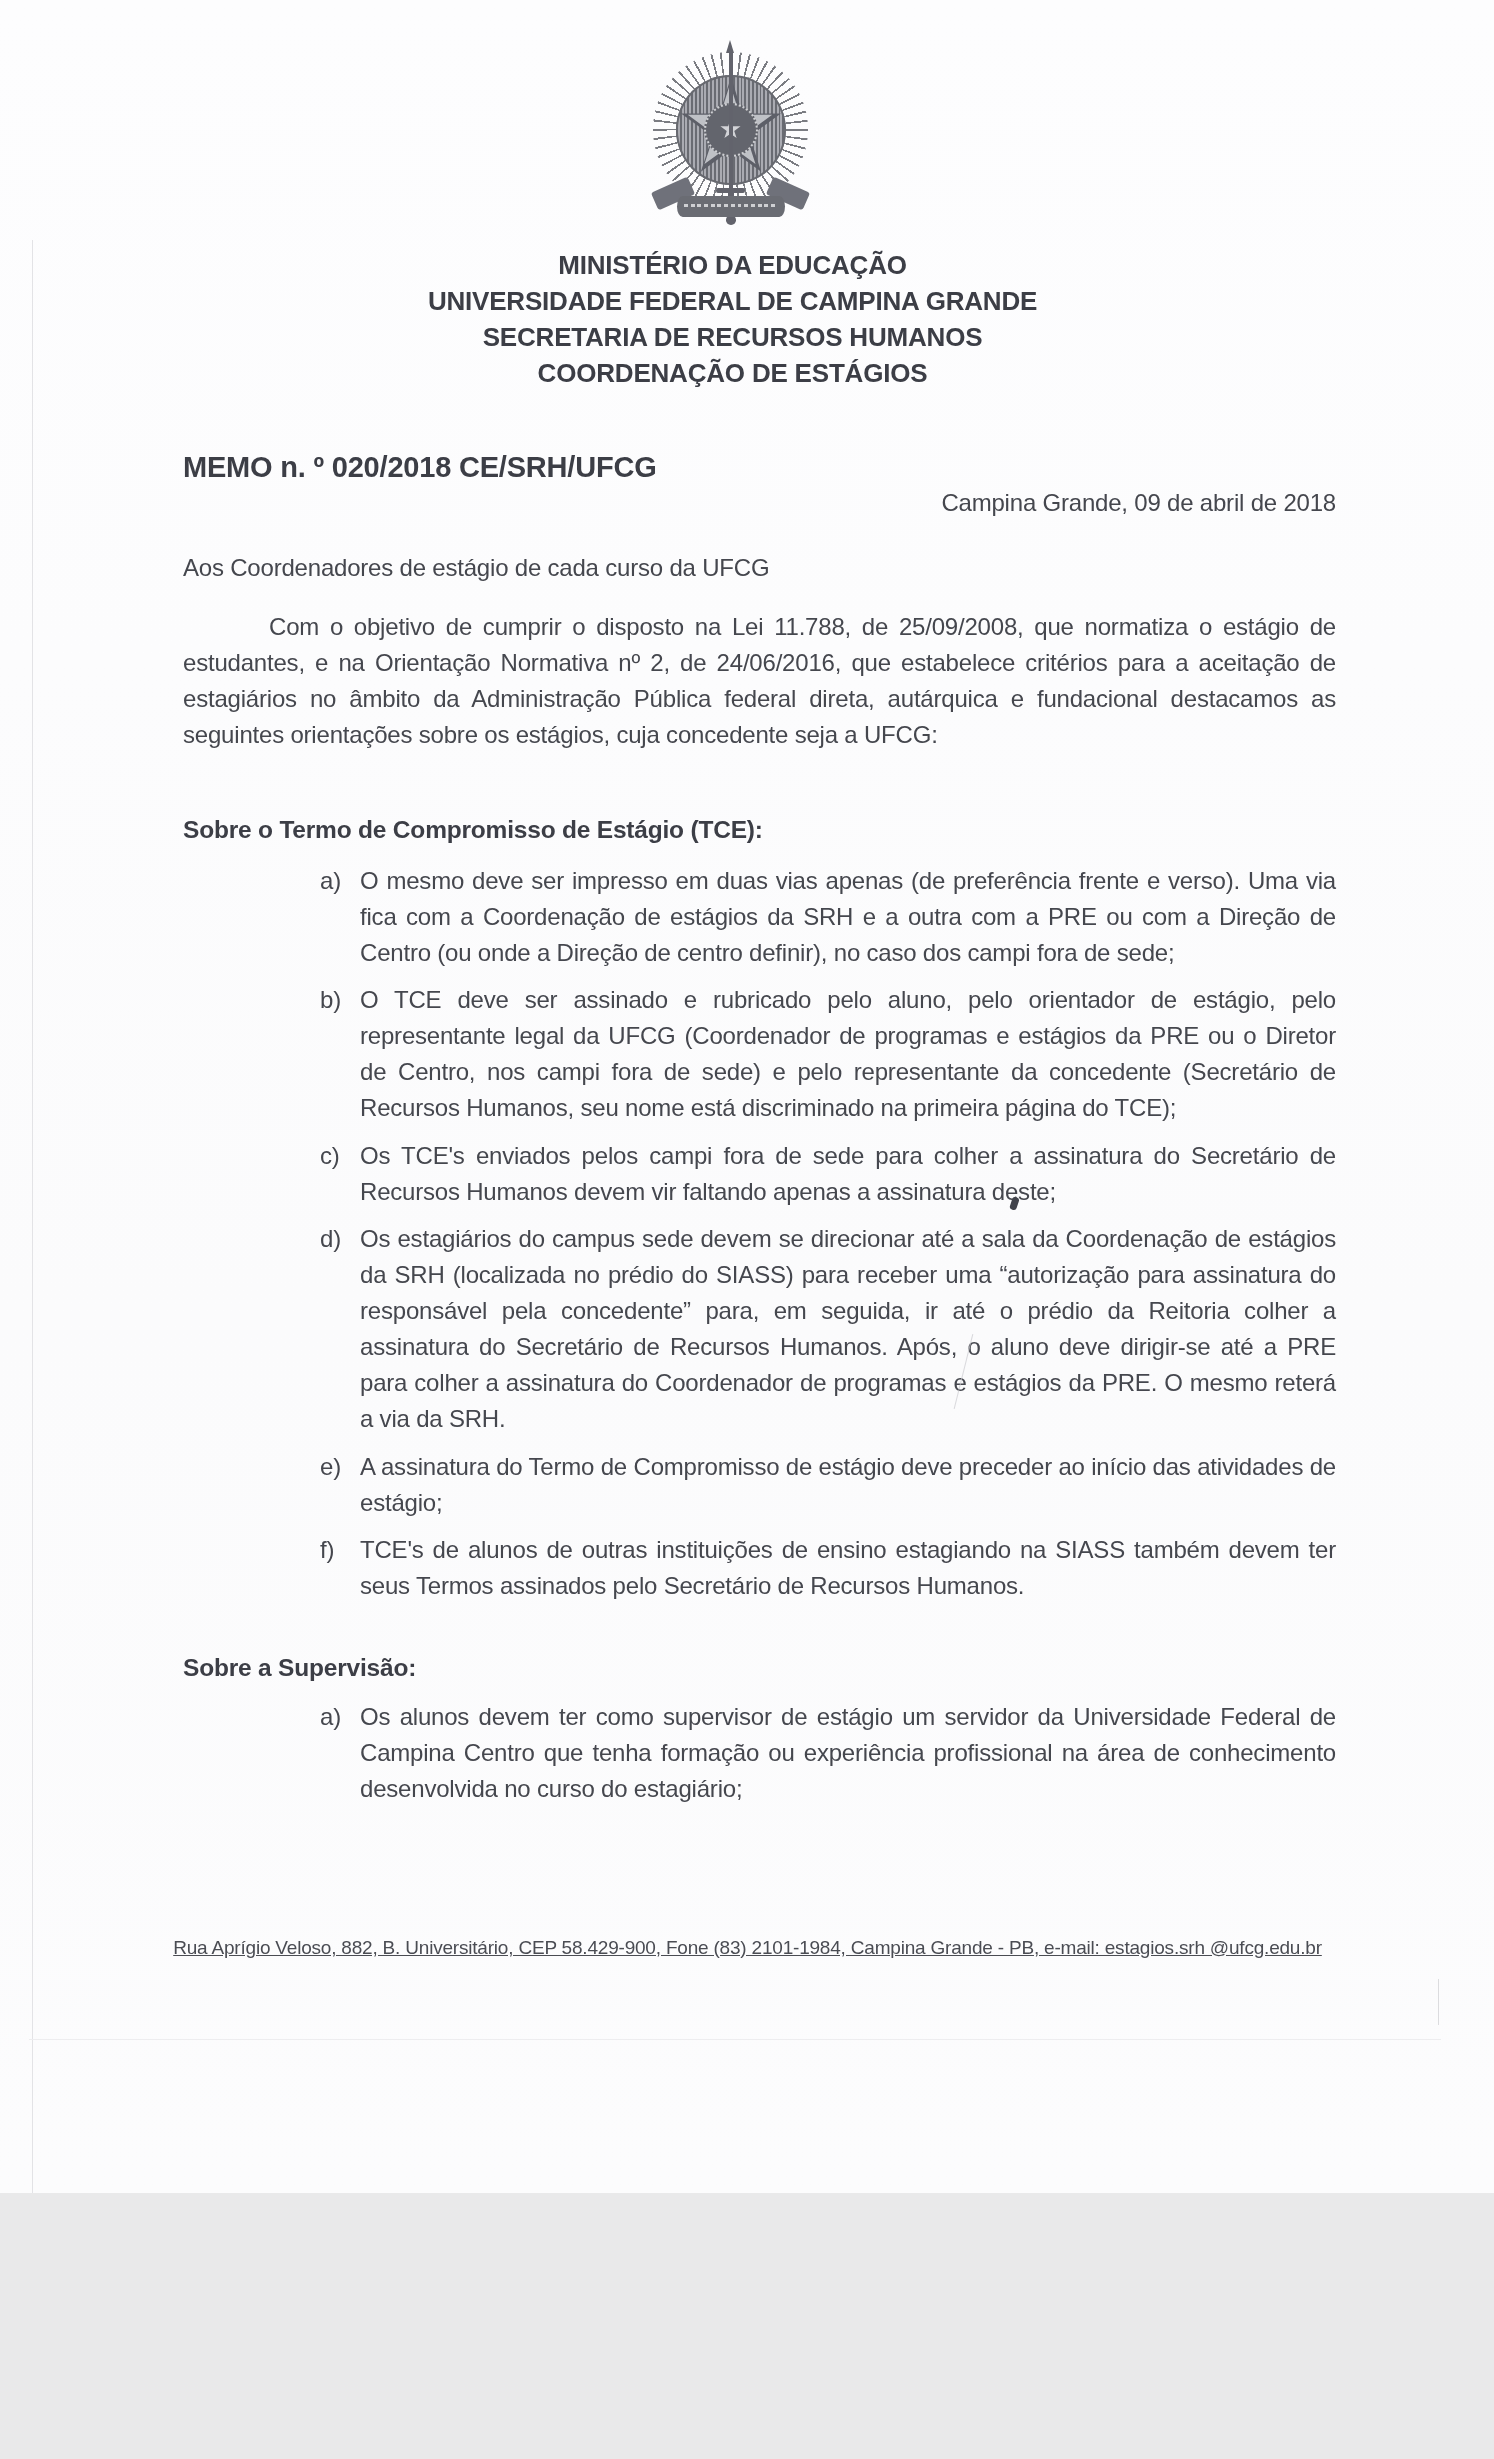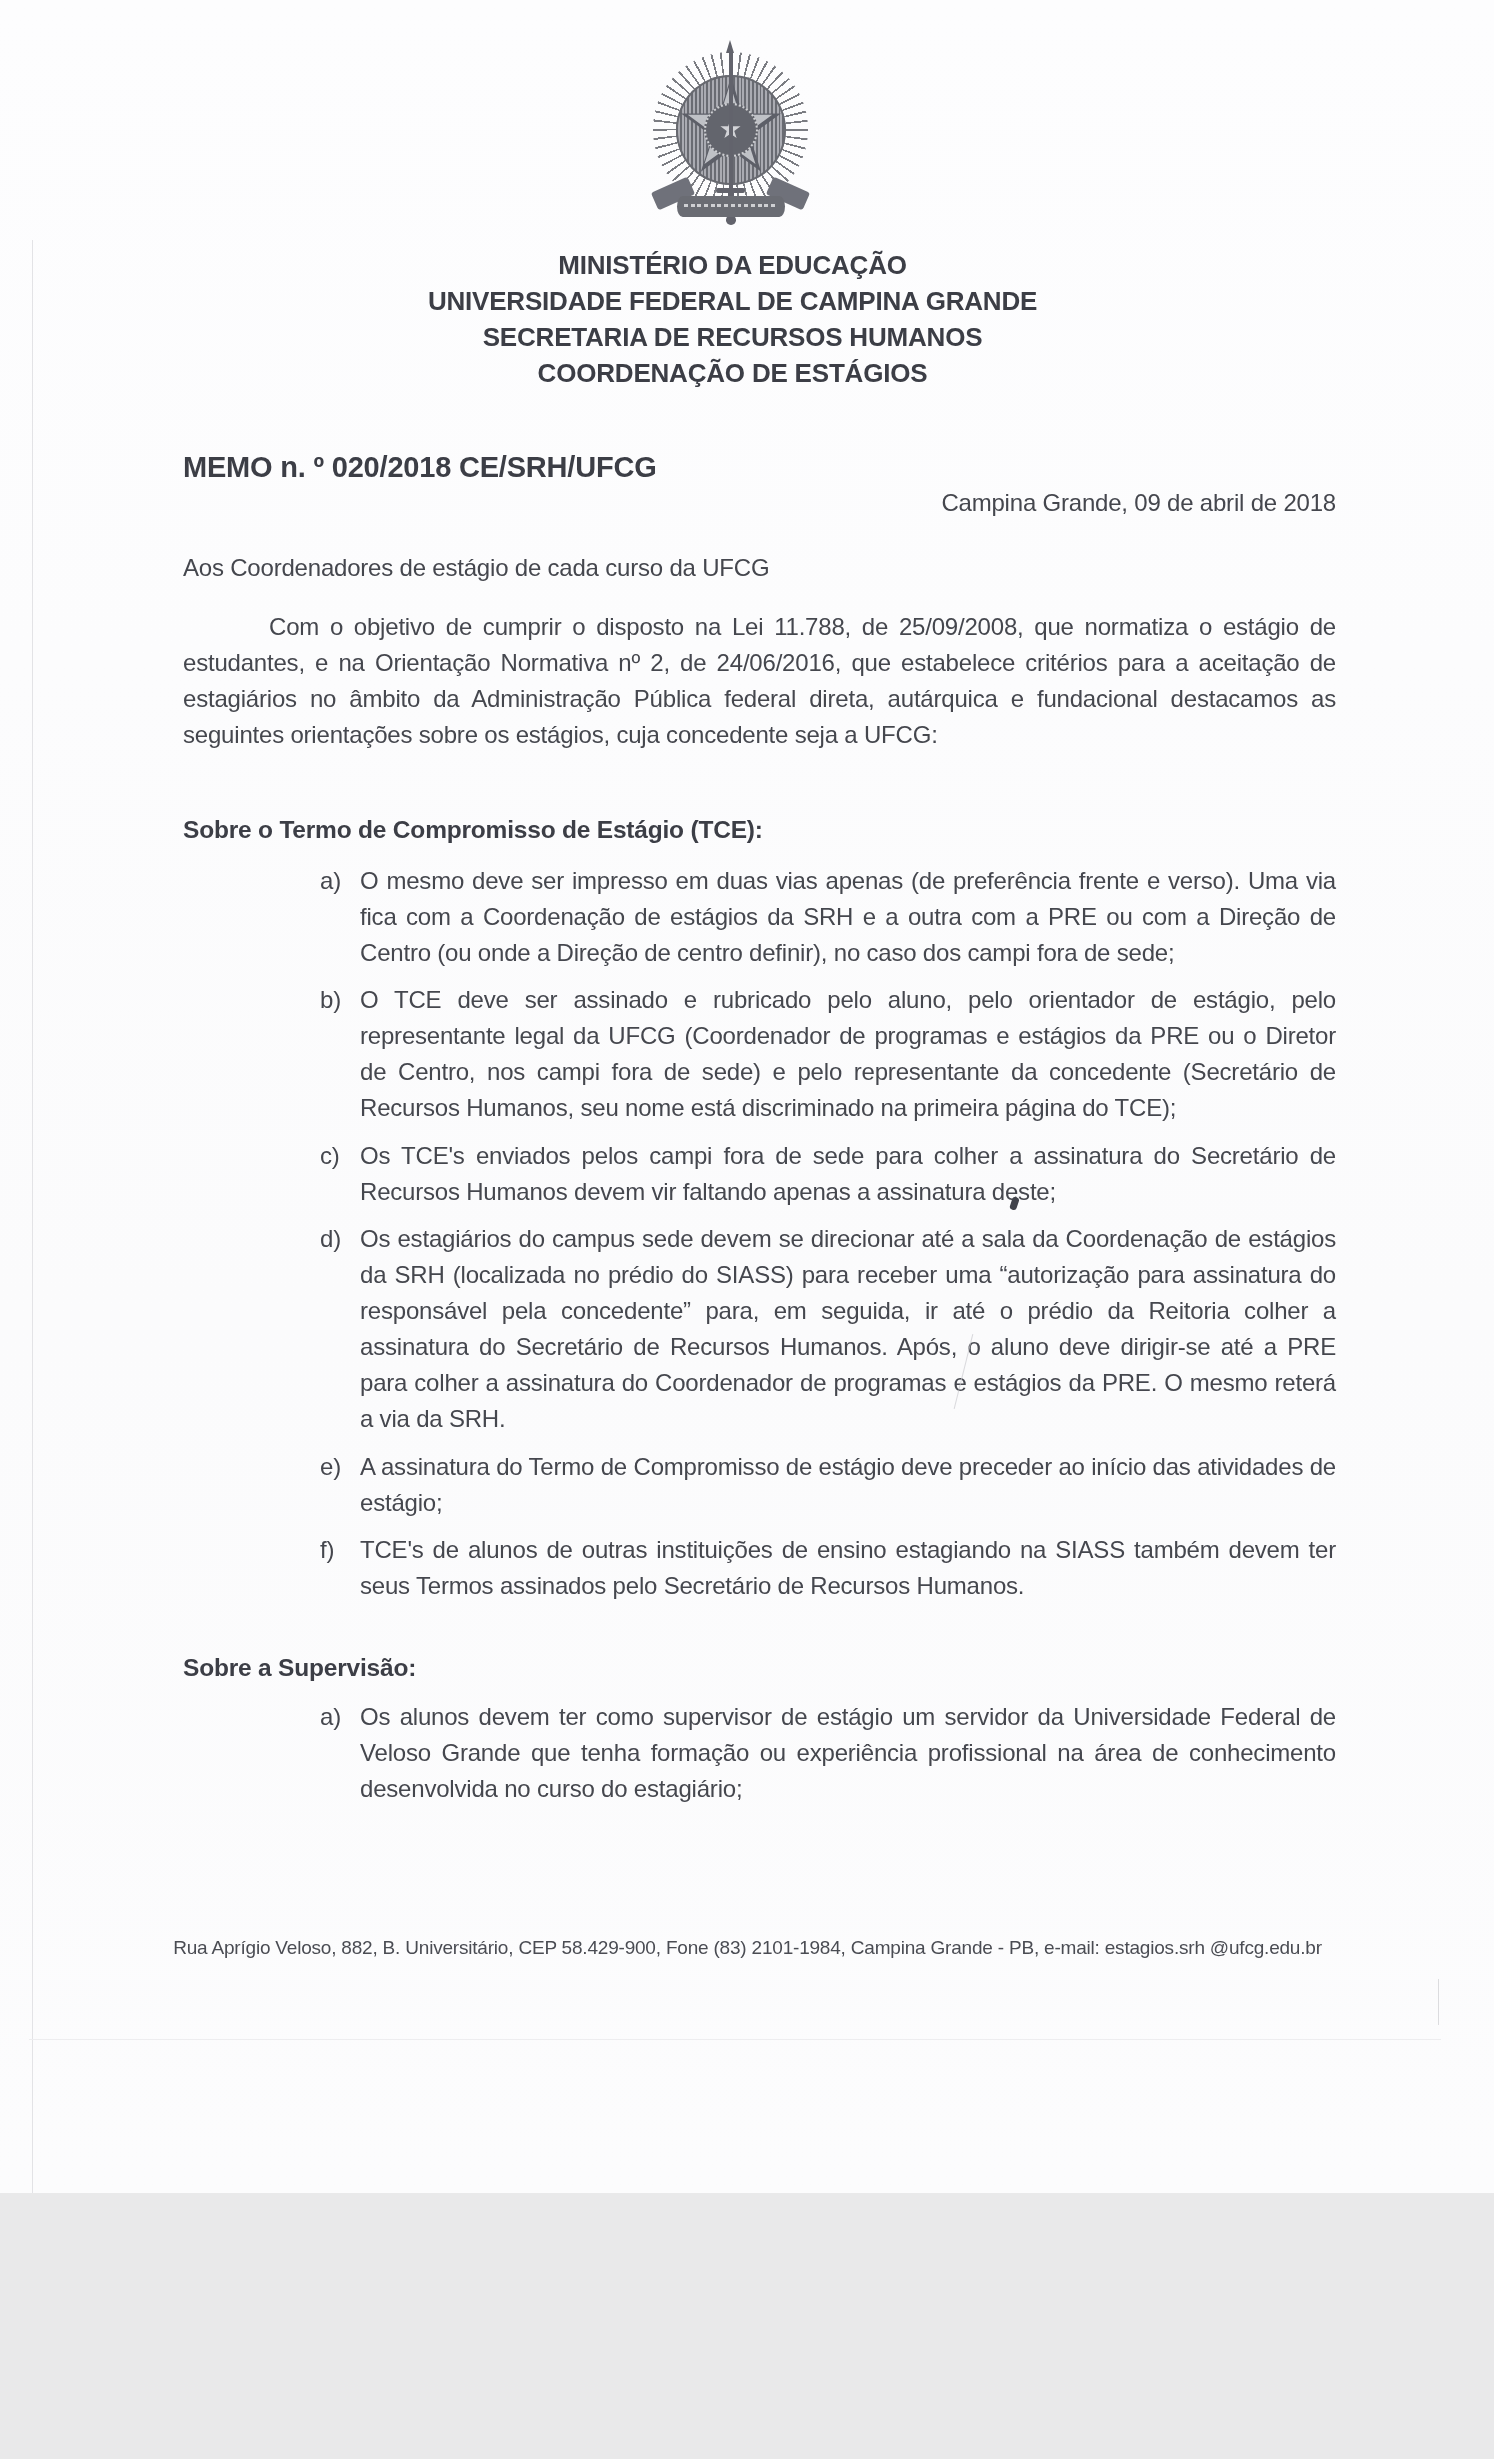--- a/index.html
+++ b/index.html
@@ -53,21 +53,21 @@
   .sec-title{margin:0;font-size:24.5px;font-weight:700;color:#3c3e46;letter-spacing:-0.2px;}
   .t1{margin-top:63px;}
   .t2{margin-top:50px;}
   .item-list{list-style:none;margin:19px 0 0 137px;padding:0;}
   .item{display:flex;font-size:24px;line-height:36px;letter-spacing:-0.2px;margin-bottom:11.5px;}
   .item .lbl{flex:0 0 40px;}
   .item .txt{flex:1;text-align:justify;}
   .t2 + .item-list{margin-top:17.3px;}
   
   .doc-footer{position:absolute;left:0;top:1937px;width:100%;box-sizing:border-box;
-    padding:0 96px;text-align:center;font-size:19px;color:#4a4c53;letter-spacing:-0.2px;}
+    padding:0 96px;text-align:center;font-size:19px;color:#4a4c53;letter-spacing:-0.2px;text-decoration:underline;}
   
   .artifact{position:absolute;pointer-events:none;}
   .edge-left{left:32px;top:240px;width:1px;height:2017px;background:#e3e3e6;}
   .hline{left:29px;top:2039px;width:1412px;height:1px;background:#ededef;}
   .vline-right{left:1438px;top:1979px;width:1px;height:46px;background:#dcdcdf;}
   .ink-tick{left:1011px;top:1197px;width:6.7px;height:12.5px;background:#41434b;border-radius:2.9px;transform:rotate(18deg);}
   .diag-c{left:963px;top:1333px;width:1px;height:77px;background:#c9c9cd;transform:rotate(14deg);opacity:.7;}
 </style>
 </head>
 <body>
@@ -139,21 +139,21 @@
         <li class="item">
           <span class="lbl">f)</span>
           <span class="txt">TCE's de alunos de outras instituições de ensino estagiando na SIASS também devem ter seus Termos assinados pelo Secretário de Recursos Humanos.</span>
         </li>
       </ol>
 
       <h3 class="sec-title t2">Sobre a Supervisão:</h3>
       <ol class="item-list">
         <li class="item">
           <span class="lbl">a)</span>
-          <span class="txt">Os alunos devem ter como supervisor de estágio um servidor da Universidade Federal de Veloso Grande que tenha formação ou experiência profissional na área de conhecimento desenvolvida no curso do estagiário;</span>
+          <span class="txt">Os alunos devem ter como supervisor de estágio um servidor da Universidade Federal de Campina Centro que tenha formação ou experiência profissional na área de conhecimento desenvolvida no curso do estagiário;</span>
         </li>
       </ol>
     </main>
 
   </div>
 
   <footer class="doc-footer">Rua Aprígio Veloso, 882, B. Universitário, CEP 58.429-900, Fone (83) 2101-1984, Campina Grande - PB, e-mail: estagios.srh @ufcg.edu.br</footer>
 
 </div>
 

